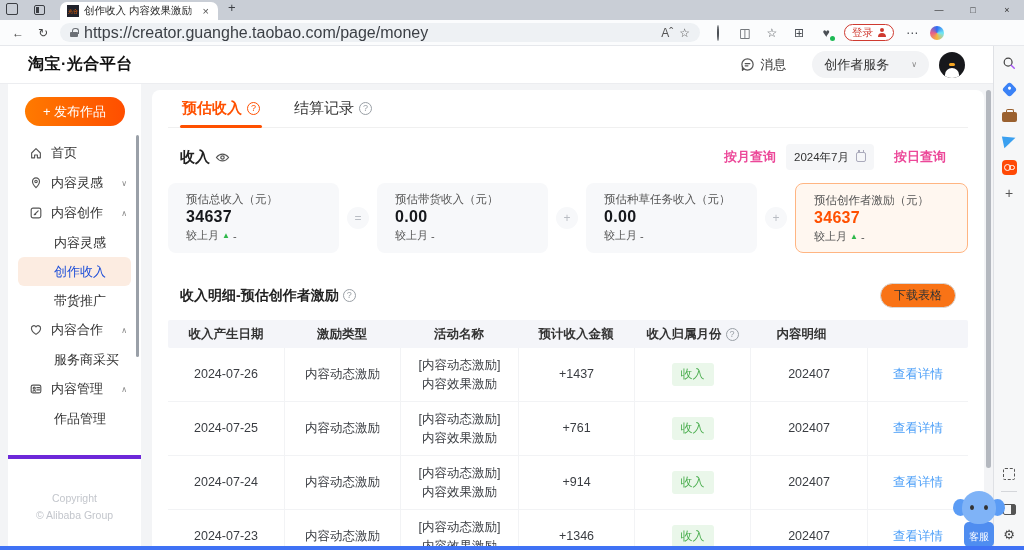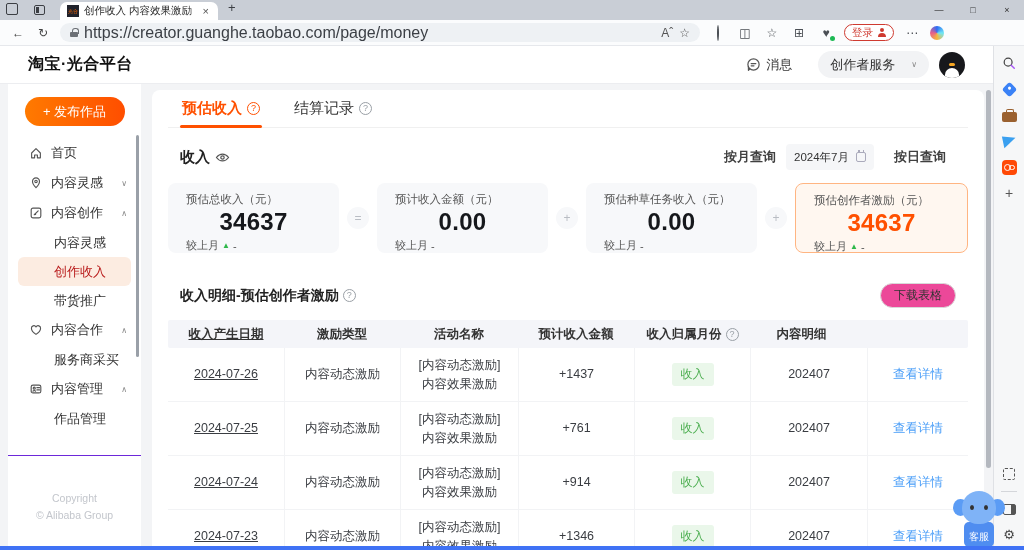--- a/index.html
+++ b/index.html
@@ -38,82 +38,82 @@
   .person { width:9px; height:9px; position:relative; display:inline-block; }
   .person::before { content:""; position:absolute; top:0; left:2.5px; width:4px; height:4px; border-radius:50%; background:#cf3a30; }
   .person::after { content:""; position:absolute; bottom:0; left:0.5px; width:8px; height:4px; border-radius:4px 4px 0 0; background:#cf3a30; }
   .copilot { width:14px; height:14px; border-radius:50%; background:conic-gradient(#2b6df6,#6ee7f5,#f6b73c,#e95f8a,#2b6df6); }
 
   
   .siteheader { position:absolute; top:46px; left:0; width:993px; height:38px; background:#fff; border-bottom:1px solid #ecEDF0; display:flex; align-items:center; padding:0 28px; }
   .logo { font-size:16px; font-weight:800; color:#111; letter-spacing:.5px; }
   .hspacer { flex:1; }
   .msg { display:flex; align-items:center; gap:5px; font-size:13px; color:#333; margin-right:26px; }
-  .svcpill { display:flex; align-items:center; gap:16px; background:#f2f3f5; border-radius:15px; height:27px; padding:0 12px; font-size:13px; color:#333; margin-right:10px; }
+  .svcpill { display:flex; align-items:center; gap:22px; background:#f2f3f5; border-radius:15px; height:27px; padding:0 12px; font-size:13px; color:#333; margin-right:10px; }
   .chev { font-size:8px; color:#888; }
   .avatar { width:26px; height:26px; border-radius:50%; background:#17181c; position:relative; overflow:hidden; }
   .avatar::before { content:""; position:absolute; bottom:-3px; left:6px; width:14px; height:13px; background:#fff; border-radius:50% 50% 40% 40%; }
   .avatar::after { content:""; position:absolute; top:11px; left:10px; width:6px; height:3px; background:#f5a623; border-radius:2px; }
 
   
   .page { position:absolute; top:84px; left:0; width:993px; bottom:0; background:#f3f4f6; }
 
   .sidenav { position:absolute; left:8px; top:0; width:133px; bottom:0; background:#fff; }
   .publish { margin:13px auto 12px; width:100px; height:29px; background:linear-gradient(90deg,#ff7a00,#ff4e00); color:#fff; border-radius:15px; display:flex; align-items:center; justify-content:center; font-size:13px; }
   .navitem { height:30px; display:flex; align-items:center; padding:0 14px 0 20px; font-size:13px; color:#333; gap:8px; }
   .navitem .nlabel { flex:1; }
   .subitem { height:29px; display:flex; align-items:center; padding-left:46px; font-size:13px; color:#333; }
-  .subitem.active { background:#fcece1; color:#b91c1c; border-radius:6px; margin:0 10px 0 10px; padding-left:36px; }
+  .subitem.active { background:#fcece1; color:#1d4ed8; border-radius:6px; margin:0 10px 0 10px; padding-left:36px; }
   .nicon { width:15px; height:15px; display:flex; align-items:center; justify-content:center; }
   .nicon svg { display:block; }
-  .side-bottom { position:absolute; bottom:0; left:0; right:0; height:95px; border-top:1px solid #6d28d9; }
+  .side-bottom { position:absolute; bottom:0; left:0; right:0; height:95px; border-top:4px solid #6d28d9; }
   .copyright { position:absolute; bottom:26px; left:0; right:0; text-align:center; color:#c3c6cc; font-size:10.5px; line-height:17px; }
   .sscroll { position:absolute; left:136px; top:51px; width:3px; height:222px; background:#9aa0a8; border-radius:2px; }
 
   
   .maincard { position:absolute; left:152px; top:6px; width:832px; bottom:0; background:#fff; border-radius:8px 8px 0 0; padding:0 16px; overflow:hidden; }
   .tabs { height:38px; border-bottom:1px solid #f0f0f0; display:flex; gap:30px; padding:0 12px; }
   .tabitem { position:relative; display:flex; align-items:center; gap:5px; font-size:15px; color:#333; padding:0 2px; }
   .tabitem.active { color:#ff5000; font-weight:700; }
   .tabitem.active::after { content:""; position:absolute; left:0; right:0; bottom:-1px; height:3px; background:#ff5000; border-radius:2px; }
   .qmark { width:13px; height:13px; min-width:13px; border:1px solid currentColor; border-radius:50%; font-size:9px; line-height:11px; text-align:center; font-weight:400; display:inline-block; }
   .qgray { color:#9aa0a6; }
 
   .incomerow { margin-top:16px; display:flex; align-items:center; padding:0 12px; }
   .inctitle { font-size:15px; font-weight:700; color:#222; display:flex; align-items:center; gap:5px; }
   .mspacer { flex:1; }
-  .flabel { font-size:13px; font-weight:600; color:#404040; margin-right:10px; }
+  .flabel { font-size:13px; font-weight:600; color:#ec4899; margin-right:10px; }
   .dinput { width:88px; height:26px; background:#f5f6f8; border-radius:4px; display:flex; align-items:center; padding:0 8px; font-size:11.5px; color:#333; margin-right:20px; }
   .dinput .dval { flex:1; }
   .dinput.ph .dval { color:#b9bdc4; }
   .cal { width:10px; height:10px; border:1.2px solid #aab; border-radius:2px; position:relative; }
   .cal::before { content:""; position:absolute; top:-3px; left:1px; width:1.5px; height:3px; background:#aab; }
   .cal::after { content:""; position:absolute; top:-3px; right:1px; width:1.5px; height:3px; background:#aab; }
 
   .cardsrow { margin-top:13px; display:flex; align-items:stretch; padding:0 0; }
   .scard { flex:1; background:#f7f8fa; border-radius:8px; padding:9px 18px; height:70px; }
   .scard.hl { background:#fff7f0; border:1px solid #ffb582; }
   .slabel { font-size:11.5px; color:#555; }
-  .sval { font-size:24px; font-weight:700; color:#16181c; margin:1px 0 2px; letter-spacing:.3px;text-align:center; }
+  .sval { font-size:16px; font-weight:700; color:#16181c; margin:1px 0 2px; letter-spacing:.3px; }
   .hl .sval { color:#ff5000; }
   .sfooter { font-size:11px; color:#555; display:flex; align-items:center; gap:3px; }
   .tri { color:#2eb84a; font-size:8px; }
   .opwrap { width:38px; display:flex; align-items:center; justify-content:center; }
   .op { width:22px; height:22px; border-radius:50%; background:#f7f8fa; color:#b9bdc4; font-size:12px; display:flex; align-items:center; justify-content:center; }
 
   .detailrow { margin-top:30px; display:flex; align-items:center; padding:0 12px 0 12px; }
   .dtitle { font-size:14px; font-weight:700; color:#222; display:flex; align-items:center; gap:4px; }
-  .download { border:1px solid #d9d9d9; border-radius:14px; height:25px; padding:0 13px; font-size:12px; color:#333; display:flex; align-items:center; background:#ec4899; }
+  .download { border:1px solid #d9d9d9; border-radius:14px; height:25px; padding:0 13px; font-size:12px; color:#333; display:flex; align-items:center; background:#f97316; }
 
   .tbl { margin-top:12px; width:800px; }
   .thead { display:flex; background:#f4f5f9; height:28px; align-items:center; border-radius:2px; font-size:12.5px; font-weight:600; color:#333; text-align:center; }
   .trow { display:flex; height:54px; border-bottom:1px solid #f2f3f5; font-size:12.5px; color:#3a3d42; text-align:center; }
   .cell { display:flex; align-items:center; justify-content:center; height:100%; line-height:1.45; }
   .trow .cell + .cell { border-left:1px solid #f2f3f5; }
-  .c1{width:116px;text-decoration:underline;} .c2{width:116px;} .c3{width:118px; padding:0 13px;} .c4{width:116px;} .c5{width:116px;} .c6{width:117px;} .c7{width:101px;}
+  .c1{width:116px;} .c2{width:116px;} .c3{width:118px; padding:0 13px;} .c4{width:116px;} .c5{width:116px;} .c6{width:117px;} .c7{width:101px;}
   .badge { background:#eaf7ea; color:#4cae50; font-size:12px; padding:3px 9px; border-radius:3px; }
   .link { color:#4a9ef8; }
 
   
   .edgebar { position:absolute; top:46px; right:0; width:31px; bottom:0; background:#f6f7f8; border-left:1px solid #dfe1e5; display:flex; flex-direction:column; align-items:center; padding-top:9px; gap:10px; }
   .eic { height:16px; display:flex; align-items:center; justify-content:center; }
   .tag { width:11px; height:11px; background:#3b82f6; border-radius:3px; transform:rotate(45deg); position:relative; }
   .tag::before { content:""; position:absolute; top:2.5px; left:2.5px; width:3px; height:3px; background:#fff; border-radius:50%; }
   .case { width:15px; height:10px; background:#9a6130; border-radius:2px; position:relative; margin-top:4px; }
   .case::before { content:""; position:absolute; top:-3px; left:4.5px; width:6px; height:3px; border:1.3px solid #9a6130; border-bottom:none; border-radius:2px 2px 0 0; }
@@ -318,21 +318,21 @@
           <div class="sfooter">
             <span>较上月</span>
             <span class="tri">▲</span>
             <span>-</span>
           </div>
         </div>
         <div class="opwrap">
             <span class="op">=</span>
           </div>
         <div class="scard">
-          <div class="slabel">预计收入金额（元）</div>
+          <div class="slabel">预估带货收入（元）</div>
           <div class="sval">0.00</div>
           <div class="sfooter">
             <span>较上月</span>
             <span>-</span>
           </div>
         </div>
         <div class="opwrap">
             <span class="op">+</span>
           </div>
         <div class="scard">

